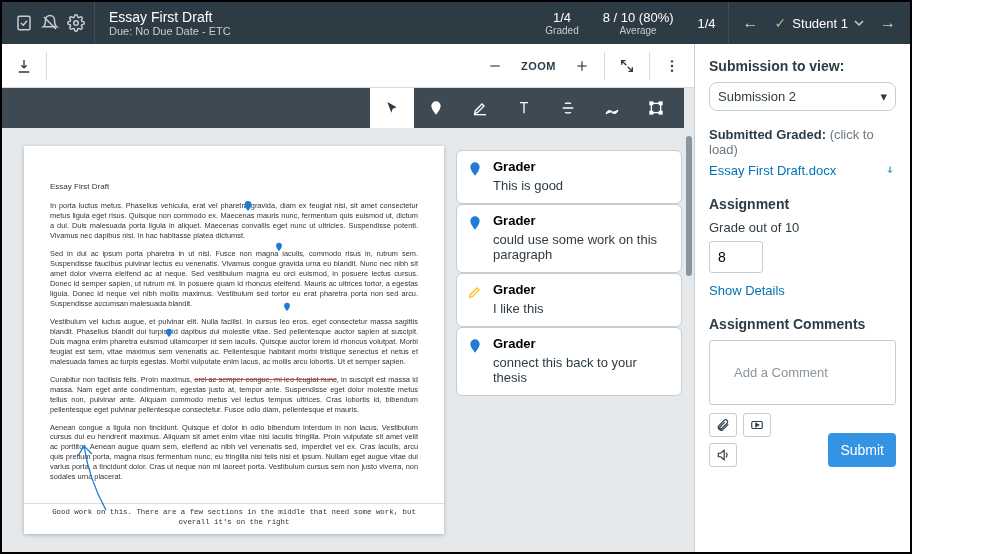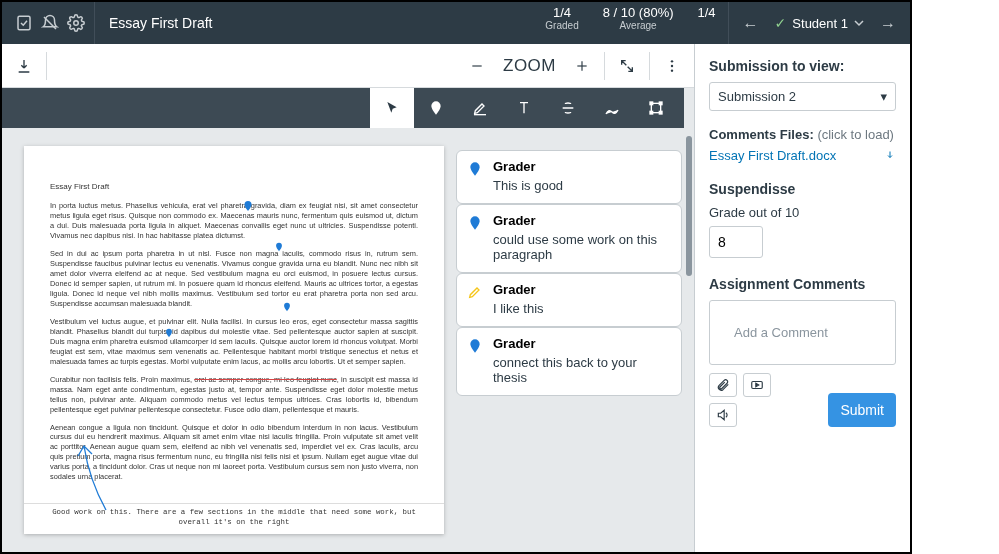--- a/index.html
+++ b/index.html
@@ -8,38 +8,38 @@
 
   
   .topbar { background: #2d3b45; color: #fff; height: 42px; display: flex; align-items: stretch; }
   .topbar .left-icons { display: flex; align-items: center; gap: 2px; padding: 0 6px 0 10px; }
   .topbar .left-icons .icon { color: #c7cdd1; cursor: pointer; display: flex; align-items: center; justify-content: center; width: 24px; height: 24px; }
   .topbar .vdiv { width: 1px; height: 42px; background: #414e59; }
   .title-block { padding: 3px 14px; flex: 0 0 auto; display: flex; flex-direction: column; justify-content: center; min-width: 250px; }
   .title-block .title { font-size: 14px; font-weight: 400; }
   .title-block .due   { font-size: 11px;  color: #c7cdd1; }
   .stats { display: flex; align-items: stretch; }
-  .stat { padding: 3px 12px; display: flex; flex-direction: column; align-items: center; }
+  .stat { padding: 3px 12px; display: flex; flex-direction: column; align-items: center; justify-content: center; }
   .stat .value { font-size: 13px; }
   .stat .label { font-size: 10px; color: #c7cdd1; }
   .spacer { flex: 1; }
   .student-nav { display: flex; align-items: center; padding: 0 10px; gap: 12px; }
   .student-nav .arrow { color: #c7cdd1; cursor: pointer; padding: 4px; font-size: 16px; }
   .student-nav .name { font-size: 13px; display: flex; align-items: center; gap: 6px; cursor: pointer; }
   .student-nav .check { color: #8fd18f; font-size: 14px; }
 
   
   .main { flex: 1; display: flex; overflow: hidden; }
 
   
   .viewer { flex: 1; display: flex; flex-direction: column; background: #e6e9eb; border-right: 1px solid #c7cdd1; position: relative; }
   .viewer-toolbar { height: 44px; background: #fff; border-bottom: 1px solid #d6dadd; display: flex; align-items: center; padding: 0 10px; gap: 10px; }
   .viewer-toolbar .tb-icon { color: #2d3b45; cursor: pointer; display:flex; align-items:center; justify-content:center; width:24px;height:24px; }
   .viewer-toolbar .tb-div { width:1px; height:28px; background:#d6dadd; }
-  .zoom-label { font-size: 17px; letter-spacing: 0.5px; color: #2d3b45; font-weight: 400; padding: 0 4px;}
+  .zoom-label { font-size: 11px; letter-spacing: 0.5px; color: #2d3b45; font-weight: 700; padding: 0 4px;}
   .viewer-toolbar .zoom-group { margin-left: auto; display:flex; align-items:center; gap:10px;}
 
   .annot-bar { height: 40px; background: #3d4a54; display: flex; align-items: stretch; padding-left: 0; }
   .annot-bar .annot-spacer { flex: 1; }
   .annot-bar .tool { width: 44px; display: flex; align-items: center; justify-content: center; color: #fff; cursor: pointer; }
   .annot-bar .tool.active { background: #fff; color: #2d3b45; }
   .annot-tools { display:flex; align-items:stretch; margin-right: 16px; }
 
   .doc-scroll { flex: 1; display: flex; overflow: auto; padding: 18px 8px 18px 22px; gap: 12px; }
   .page { background: #fff; width: 420px; height: 100%; box-shadow: 0 1px 4px rgba(0,0,0,0.25); padding: 36px 26px 10px 26px; font-size: 7.4px; line-height: 1.35; color: #333; position: relative; }
@@ -54,21 +54,21 @@
   .comment-card .pin-ico { margin-top: 2px; color: #1f7bd6; flex:0 0 auto; }
   .comment-card .pin-ico.yellow { color: #f5c518; }
   .comment-card .author { font-weight: 700; font-size: 13px; margin-bottom: 4px; }
   .comment-card .text { font-size: 13px; color: #2d3b45; }
   .scrollbar-fake { position:absolute; top:44px; bottom:0; right:0; width:10px; background:#e6e9eb;}
   .scrollbar-thumb { position:absolute; top:48px; width:6px; right:2px; height:140px; background:#8a959e; border-radius:3px;}
 
   
   .sidebar { width: 215px; background: #fff; padding: 14px 14px 10px 14px; display: flex; flex-direction: column; font-size: 13px; color: #2d3b45; overflow:hidden; }
   .sidebar h4 { font-size: 14px; font-weight: 700; margin-bottom: 8px; }
-  .sidebar .select { border: 1px solid #c7cdd1; border-radius: 3px; padding: 6px 8px; display: flex; justify-content: space-between; align-items: flex-start; cursor: pointer; margin-bottom: 16px; font-size: 13px;}
+  .sidebar .select { border: 1px solid #c7cdd1; border-radius: 8px; padding: 6px 8px; display: flex; justify-content: space-between; align-items: flex-start; cursor: pointer; margin-bottom: 16px; font-size: 13px;}
   .sidebar .files-label { font-size: 13px; margin-bottom: 6px; }
   .sidebar .hint { color: #6d7880; font-weight: 400;}
   .file-row { display: flex; justify-content: space-between; align-items: center; margin-bottom: 18px; }
   .file-link { color: #0374b5; cursor: pointer; font-size: 13px;}
   .dl-ico   { color: #0374b5; cursor: pointer; }
   .sidebar .section-gap { margin-bottom: 18px; }
   .grade-input { width: 54px; padding: 7px 8px; border: 1px solid #c7cdd1; border-radius: 3px; font-size: 14px; margin-top:6px; }
   .link { color: #0374b5; cursor: pointer; font-size: 13px; margin-top: 10px; display:inline-block; }
   .comment-box { border: 1px solid #c7cdd1; border-radius: 3px; min-height: 54px; padding: 24px; color: #8a959e; font-size: 13px; margin-top:6px; cursor:text;}
   .sidebar-bottom { margin-top: 8px; display: flex; align-items: flex-end; justify-content: space-between; }
@@ -101,20 +101,21 @@
       <div class="icon">
         <svg width="18" height="18" viewBox="0 0 24 24" fill="none" stroke="currentColor" stroke-width="2">
             <circle cx="12" cy="12" r="3"></circle>
             <path d="M19.4 15a1.7 1.7 0 00.34 1.87l.06.06a2 2 0 11-2.83 2.83l-.06-.06a1.7 1.7 0 00-1.87-.34 1.7 1.7 0 00-1 1.56V21a2 2 0 11-4 0v-.09a1.7 1.7 0 00-1-1.56 1.7 1.7 0 00-1.87.34l-.06.06a2 2 0 11-2.83-2.83l.06-.06a1.7 1.7 0 00.34-1.87 1.7 1.7 0 00-1.56-1H3a2 2 0 110-4h.09a1.7 1.7 0 001.56-1 1.7 1.7 0 00-.34-1.87l-.06-.06A2 2 0 117.08 4.25l.06.06a1.7 1.7 0 001.87.34H9a1.7 1.7 0 001-1.56V3a2 2 0 114 0v.09a1.7 1.7 0 001 1.56 1.7 1.7 0 001.87-.34l.06-.06a2 2 0 112.83 2.83l-.06.06a1.7 1.7 0 00-.34 1.87V9a1.7 1.7 0 001.56 1H21a2 2 0 110 4h-.09a1.7 1.7 0 00-1.56 1z"></path>
           </svg>
       </div>
     </div>
     <div class="vdiv"></div>
     <div class="title-block">
       <div class="title">Essay First Draft</div>
+      <div class="due">Due: No Due Date - ETC</div>
     </div>
     <div class="spacer"></div>
     <div class="stats">
       <div class="stat">
         <div class="value">1/4</div>
         <div class="label">Graded</div>
       </div>
       <div class="stat">
         <div class="value">8 / 10 (80%)</div>
         <div class="label">Average</div>
@@ -301,36 +302,37 @@
     </div>
 
     <div class="sidebar">
       <h4>Submission to view:</h4>
       <div class="select">
         <span>Submission 2</span>
         <span>▾</span>
       </div>
 
       <div class="files-label">
-        <b>Comments Files:</b>
+        <b>Submitted Graded:</b>
         <span class="hint">(click to load)</span>
       </div>
       <div class="file-row">
         <span class="file-link">Essay First Draft.docx</span>
         <span class="dl-ico">
           <svg width="12" height="12" viewBox="0 0 24 24" fill="none" stroke="currentColor" stroke-width="2">
               <path d="M12 3v12m0 0l-4-4m4 4l4-4"></path>
             </svg>
         </span>
       </div>
 
       <div class="section-gap">
-        <h4>Suspendisse</h4>
+        <h4>Assignment</h4>
         <div style="">Grade out of 10</div>
         <input class="grade-input" value="8" style="">
+        <div><span class="link">Show Details</span></div>
       </div>
 
       <div>
         <h4>Assignment Comments</h4>
         <div class="comment-box">Add a Comment</div>
       </div>
 
       <div class="sidebar-bottom">
         <div class="attach-row">
           <div class="row1">

